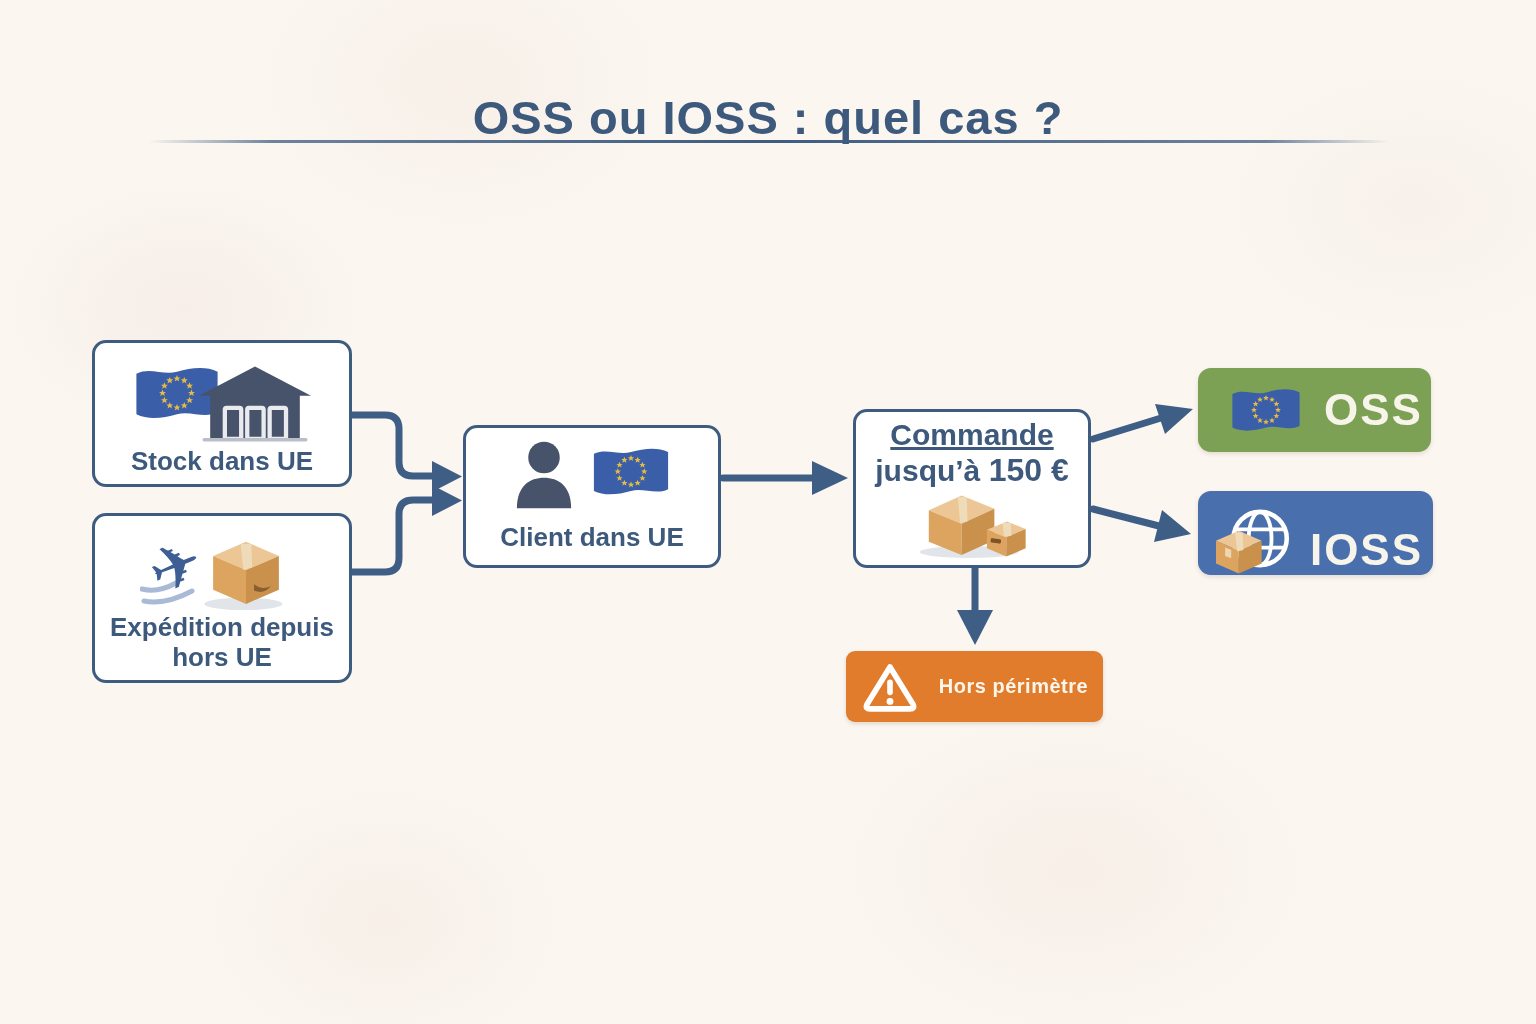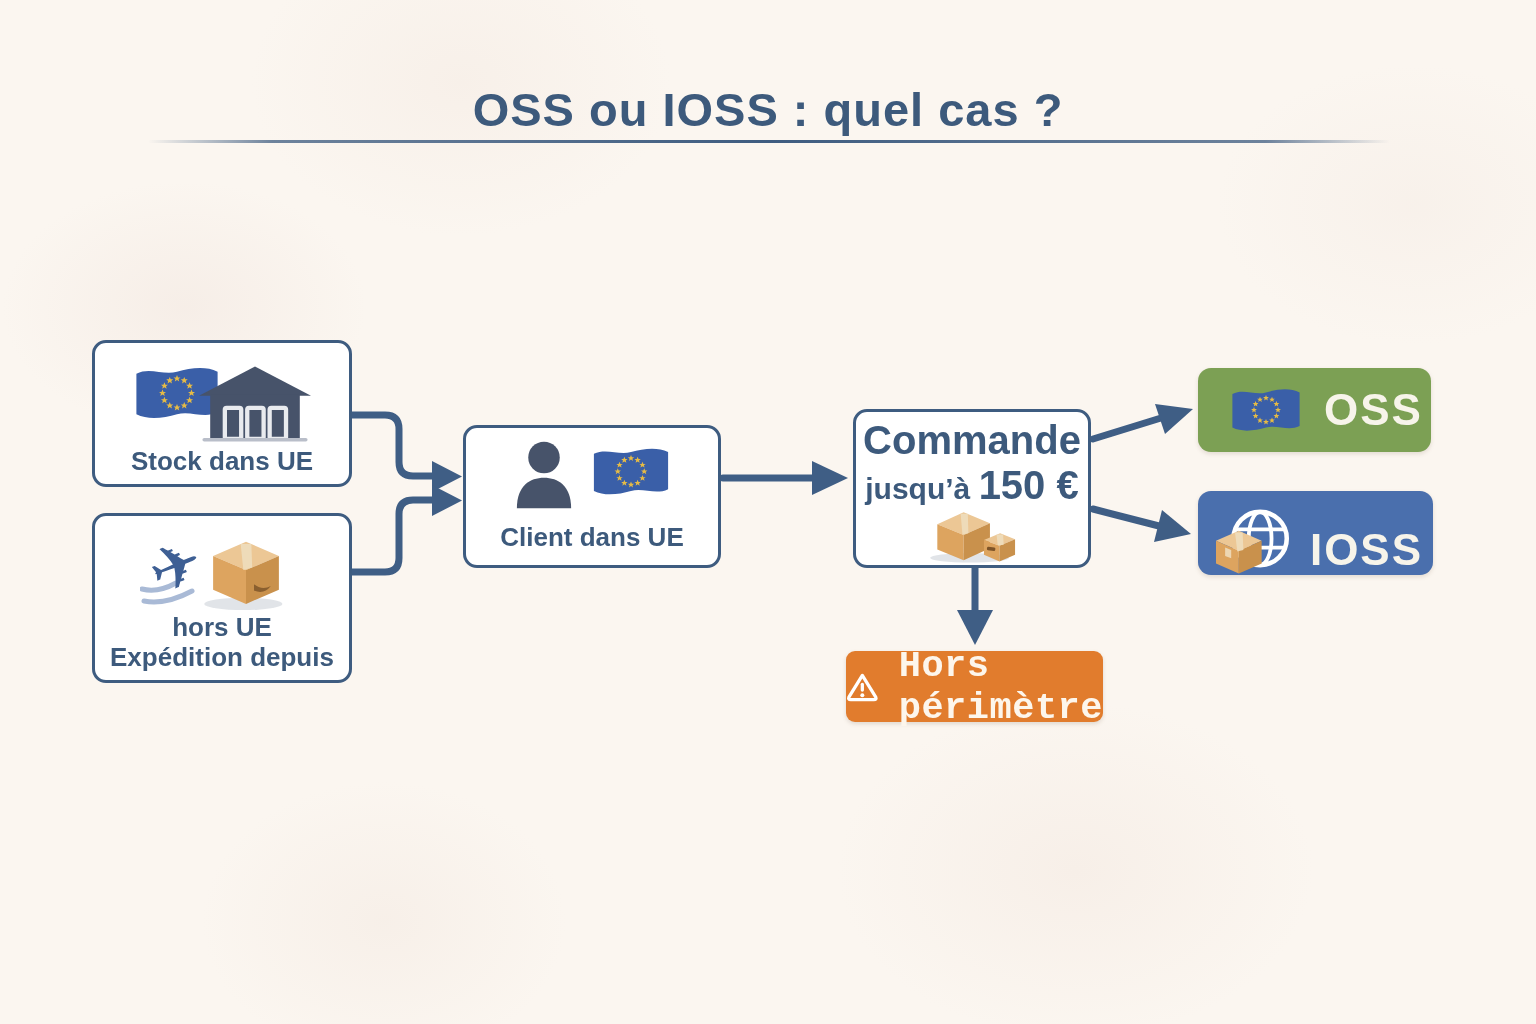--- a/index.html
+++ b/index.html
@@ -23,21 +23,21 @@
     position:relative;width:1536px;height:1024px;overflow:hidden;
     background:
       radial-gradient(260px 180px at 12% 30%, rgba(242,231,224,.55), rgba(242,231,224,0) 70%),
       radial-gradient(300px 220px at 30% 8%, rgba(244,234,226,.5), rgba(244,234,226,0) 70%),
       radial-gradient(340px 240px at 70% 85%, rgba(243,232,224,.5), rgba(243,232,224,0) 70%),
       radial-gradient(280px 200px at 92% 20%, rgba(244,235,228,.45), rgba(244,235,228,0) 70%),
       radial-gradient(260px 200px at 25% 90%, rgba(243,233,225,.5), rgba(243,233,225,0) 70%),
       #fbf6f0;
   }
   .title{
-    position:absolute;left:0;top:82px;width:100%;
+    position:absolute;left:0;top:90px;width:100%;
     text-align:center;font-size:47px;font-weight:bold;color:var(--slate);
     letter-spacing:1px;
   }
   .title-rule{
     position:absolute;left:148px;top:140px;width:1242px;height:3px;
     background:linear-gradient(90deg,rgba(62,92,128,0),rgba(62,92,128,.75) 10%,var(--border) 50%,rgba(62,92,128,.75) 90%,rgba(62,92,128,0));
     border-radius:2px;
   }
   .node{
     position:absolute;background:#fff;border:3px solid var(--border);
@@ -54,32 +54,32 @@
     box-shadow:0 2px 4px rgba(120,100,80,.18);
   }
   .badge .badge-label{font-size:44px;font-weight:bold;color:#f7f4ea;letter-spacing:2px;}
   .badge-oss{background:var(--green);}
   .badge-ioss{background:var(--blue);align-items:flex-end;}
   .badge-hors{
     position:absolute;background:var(--orange);border-radius:9px;
     display:flex;align-items:center;justify-content:center;gap:20px;
     box-shadow:0 2px 4px rgba(120,100,80,.2);
   }
-  .badge-hors .badge-label{font-size:37px;font-weight:bold;color:#fdf6ec;letter-spacing:.5px;font-family:Liberation Mono, monospace;}
+  .badge-hors .badge-label{font-size:20px;font-weight:bold;color:#fdf6ec;letter-spacing:.5px;}
   .connectors{position:absolute;left:0;top:0;pointer-events:none;}
   .connectors path{stroke:var(--arrow);stroke-width:7;fill:none;stroke-linecap:round;stroke-linejoin:round;}
   .connectors polygon{fill:var(--arrow);}
   .plane-glyph{
     font-family:"DejaVu Sans",sans-serif;font-size:62px;color:#3e5f94;
     display:inline-block;transform:rotate(-22deg);line-height:1;
   }
   .commande-text{text-align:center;color:var(--slate);margin-top:6px;}
-  .commande-l1{font-size:40px;font-weight:bold;}
+  .commande-l1{font-size:30px;font-weight:bold;text-decoration:underline;}
   .commande-l2{font-size:30px;font-weight:bold;}
-  .commande-amount{font-size:40px;font-weight:bold;}
+  .commande-amount{font-size:32px;font-weight:bold;}
   svg.sym{display:block;}
 </style>
 </head>
 <body>
 
 <svg width="0" height="0" style="position:absolute" aria-hidden="true">
   <defs>
     <path id="sym-star" d="M0,-3.6 L1.05,-1.1 3.6,-1.1 1.6,0.55 2.3,3.1 0,1.55 -2.3,3.1 -1.6,0.55 -3.6,-1.1 -1.05,-1.1 Z"></path>
     <g id="sym-flag">
       <path d="M3,10 C17,3 31,12 45,8 C59,4 75,2 87,8 L87,50 C73,57 59,48 45,52 C31,56 15,58 3,52 Z" fill="var(--flag-blue)"></path>
@@ -200,22 +200,22 @@
     <div class="icon-row" style="position:relative;margin-top:4px;">
       <svg class="sym" width="56" height="34" viewBox="0 0 56 34" style="position:absolute;left:-10px;bottom:2px;">
           <use href="#sym-swoosh"></use>
         </svg>
       <span class="plane-glyph">✈</span>
       <svg class="sym" width="96" height="80" viewBox="0 0 106 90" style="margin-left:-4px;margin-top:8px;">
           <use href="#sym-box"></use>
         </svg>
     </div>
     <div class="label" style="margin-top:2px;margin-bottom:4px;">
+      <div>Expédition depuis</div>
       <div>hors UE</div>
-      <div>Expédition depuis</div>
     </div>
   </div>
 
   <div class="node" style="left:463px;top:425px;width:258px;height:143px;">
     <div class="icon-row" style="gap:16px;margin-top:4px;">
       <svg class="sym" width="62" height="70" viewBox="0 0 70 80">
           <use href="#sym-person"></use>
         </svg>
       <svg class="sym" width="80" height="53" viewBox="0 0 90 60" style="margin-top:-8px;">
           <use href="#sym-flag"></use>

